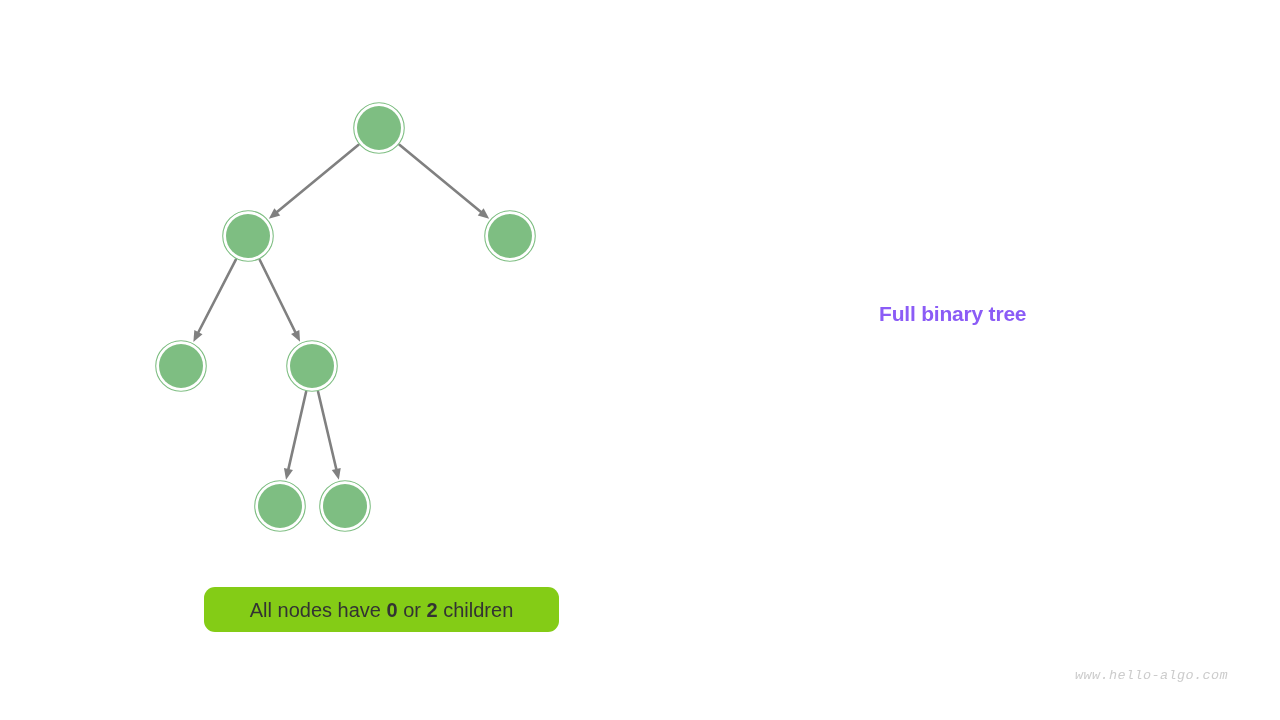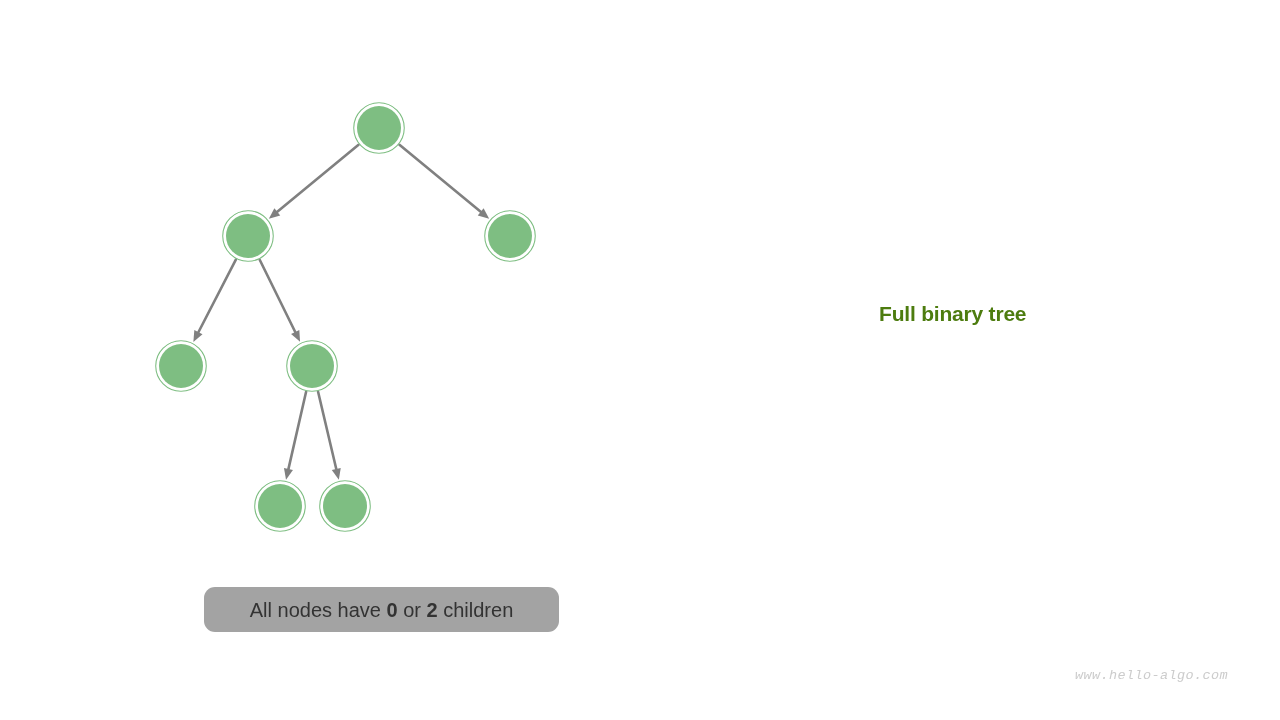--- a/index.html
+++ b/index.html
@@ -115,23 +115,23 @@
           <circle cx="280" cy="506" r="22" fill="#7ebe82"></circle>
         </g>
         <g>
           <circle cx="345" cy="506" r="25" fill="none" stroke="#7ebe82" stroke-width="1.6"></circle>
           <circle cx="345" cy="506" r="23.6" fill="none" stroke="#ffffff" stroke-width="2.2"></circle>
           <circle cx="345" cy="506" r="22" fill="#7ebe82"></circle>
         </g>
       </g>
   </svg>
 
-  <div class="diagram-title" style="left: 879px; top: 302px; color: #4d7c0f;">Full binary tree</div>
+  <div class="diagram-title" style="left: 879px; top: 302px; color: #8b5cf6;">Full binary tree</div>
 
-  <div class="caption-box" style="left: 204px; top: 587px; width: 355px; height: 45px; background: #a3a3a3;">
+  <div class="caption-box" style="left: 204px; top: 587px; width: 355px; height: 45px; background: #84cc16;">
     <span class="caption-text" style="color: rgb(51, 51, 51);">
       <span>All nodes have </span><b>0</b><span> or </span><b>2</b><span> children</span>
     </span>
   </div>
 
   <div class="watermark" style="left: 1075px; top: 668px; color: rgb(204, 204, 204);">www.hello-algo.com</div>
 
 </div>
 
 </body></html>

